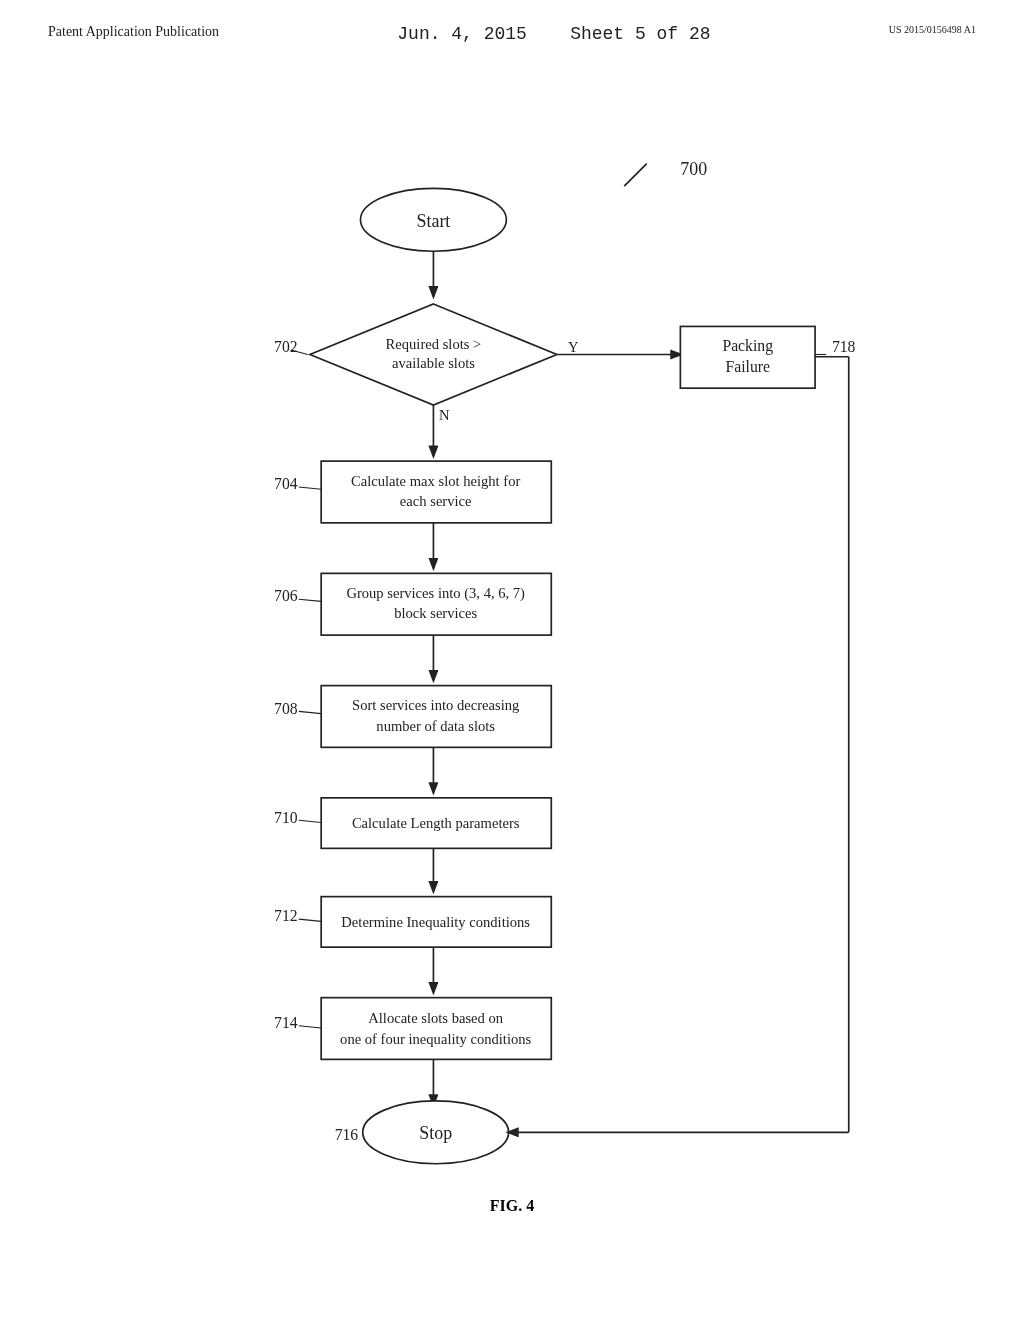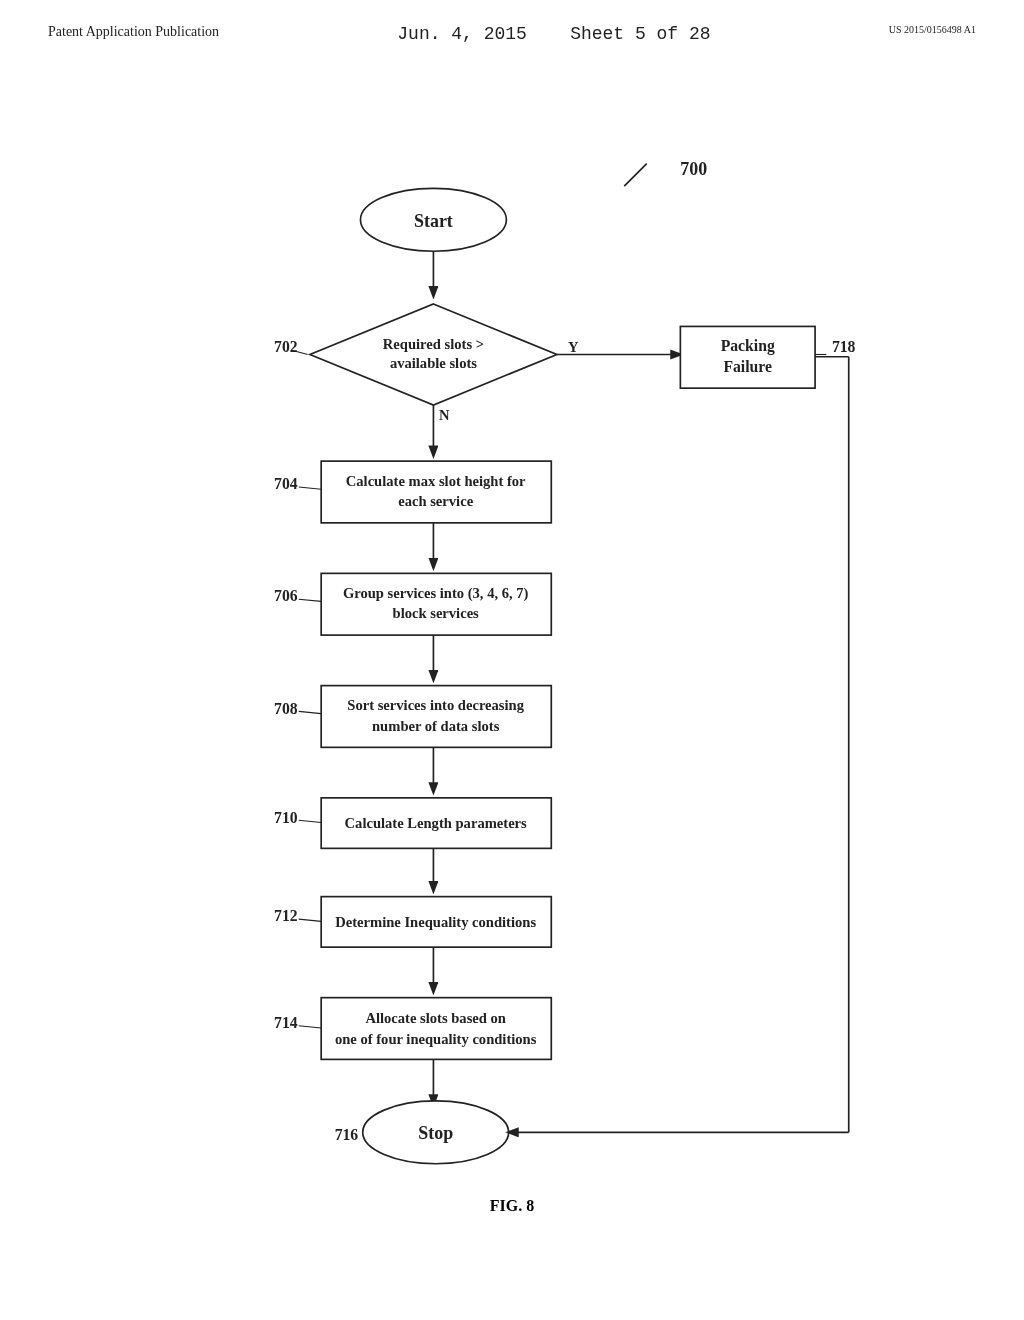--- a/index.html
+++ b/index.html
@@ -25,21 +25,20 @@
     .header-center { font-size: 18px; text-align: center; font-family: Liberation Mono, monospace; }
     .header-right { font-size: 10px; }
 
     
     .diagram-area {
       position: absolute;
       top: 130px;
       left: 0;
       width: 1024px;
       height: 1100px;
-      font-weight: bold;
     }
 
     svg {
       width: 100%;
       height: 100%;
     }
 
     
     .fig-caption {
       position: absolute;
@@ -151,13 +150,13 @@
     <line x1="680" y1="893" x2="377" y2="893" stroke="#222" stroke-width="1.5" marker-end="url(#arrow)"></line>
 
     <defs>
       <marker id="arrow" markerWidth="8" markerHeight="8" refX="6" refY="3" orient="auto">
         <path d="M0,0 L0,6 L8,3 z" fill="#222"></path>
       </marker>
     </defs>
   </svg>
 </div>
 
-<div class="fig-caption">FIG. 8</div>
+<div class="fig-caption">FIG. 4</div>
 
 </body></html>

